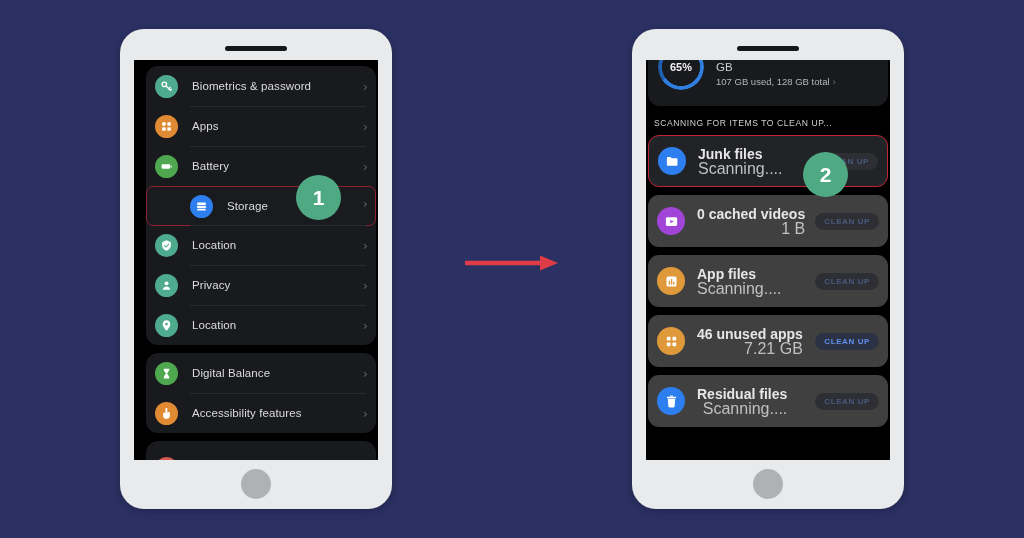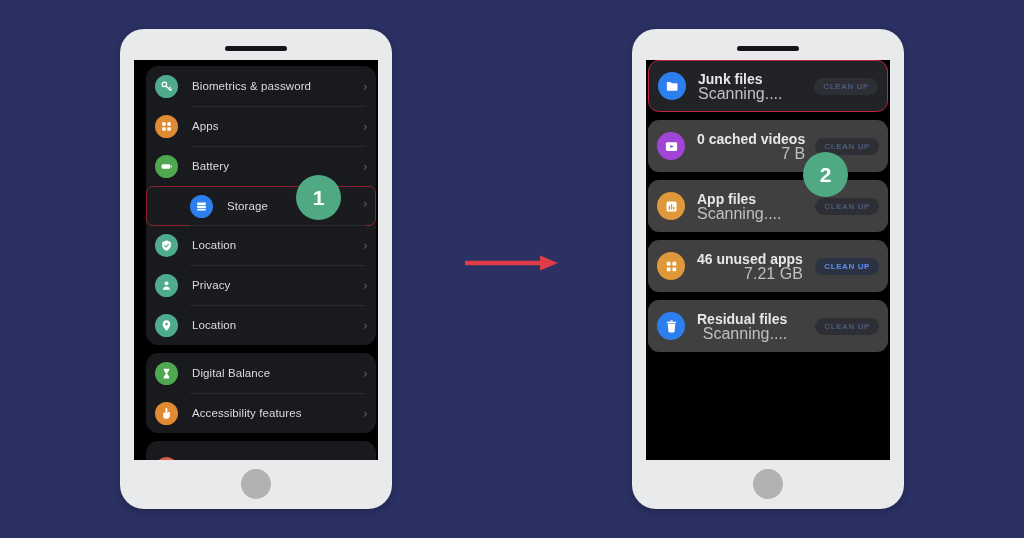--- a/index.html
+++ b/index.html
@@ -332,21 +332,34 @@
 
 <svg id="flow-arrow" viewBox="0 0 96 18">
   <line x1="1" y1="9" x2="80" y2="9" stroke="#e03c48" stroke-width="4.5" stroke-linecap="butt"></line>
   <polygon points="76,1.5 94,9 76,16.5" fill="#e03c48"></polygon>
 </svg>
 
 <div class="phone" id="phone-right">
   <div class="speaker"></div>
   <div class="screen">
 
-
+    <div class="storage-header">
+      <div class="donut">
+        <div class="ring"></div>
+        <div class="pct">65%</div>
+      </div>
+      <div class="storage-text">
+        <div class="storage-unit">GB</div>
+        <div class="storage-sub">
+          <span>107 GB used, 128 GB total</span><span class="arw">›</span>
+        </div>
+      </div>
+    </div>
+
+    <div class="section-title">SCANNING FOR ITEMS TO CLEAN UP...</div>
 
     <div class="clean-card highlight">
       <span class="cic" style="background:#2d7ff0">
         <svg viewBox="0 0 24 24" fill="#fff">
             <path d="M3 6.5c0-1 .8-1.8 1.8-1.8h4.1l2 2.2h7.3c1 0 1.8.8 1.8 1.8V17c0 1-.8 1.8-1.8 1.8H4.8C3.8 18.8 3 18 3 17z"></path>
           </svg>
       </span>
       <div class="clean-text">
         <div class="clean-title">Junk files</div>
         <div class="clean-sub">Scanning....</div>
@@ -356,21 +369,21 @@
 
     <div class="clean-card">
       <span class="cic" style="background:#a045d8">
         <svg viewBox="0 0 24 24" fill="#fff">
             <rect x="3" y="5" width="18" height="14" rx="2.2"></rect>
             <polygon points="10,9.5 16,12 10,14.5" fill="#a045d8"></polygon>
           </svg>
       </span>
       <div class="clean-text">
         <div class="clean-title">0 cached videos</div>
-        <div class="clean-sub">7 B</div>
+        <div class="clean-sub">1 B</div>
       </div>
       <span class="cleanup-btn">CLEAN UP</span>
     </div>
 
     <div class="clean-card">
       <span class="cic" style="background:#e0993a">
         <svg viewBox="0 0 24 24" fill="#fff">
             <rect x="4" y="4" width="16" height="16" rx="2.4"></rect>
             <rect x="7.5" y="11" width="2.2" height="6" fill="#e0993a"></rect>
             <rect x="11" y="8" width="2.2" height="9" fill="#e0993a"></rect>

